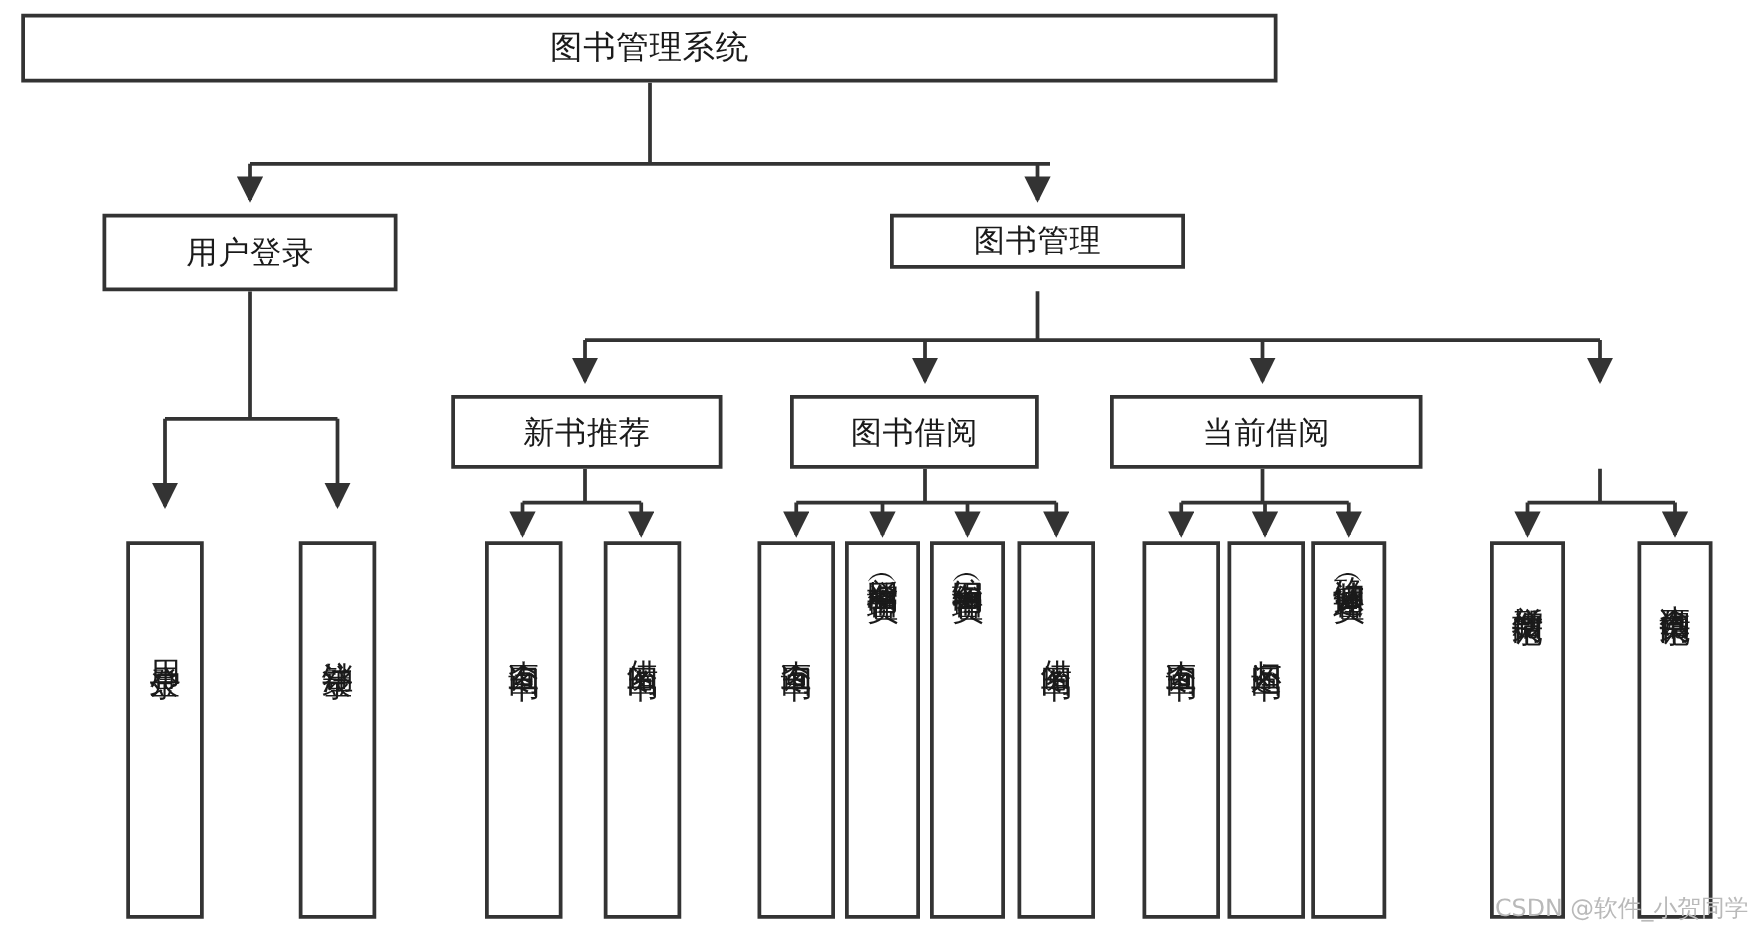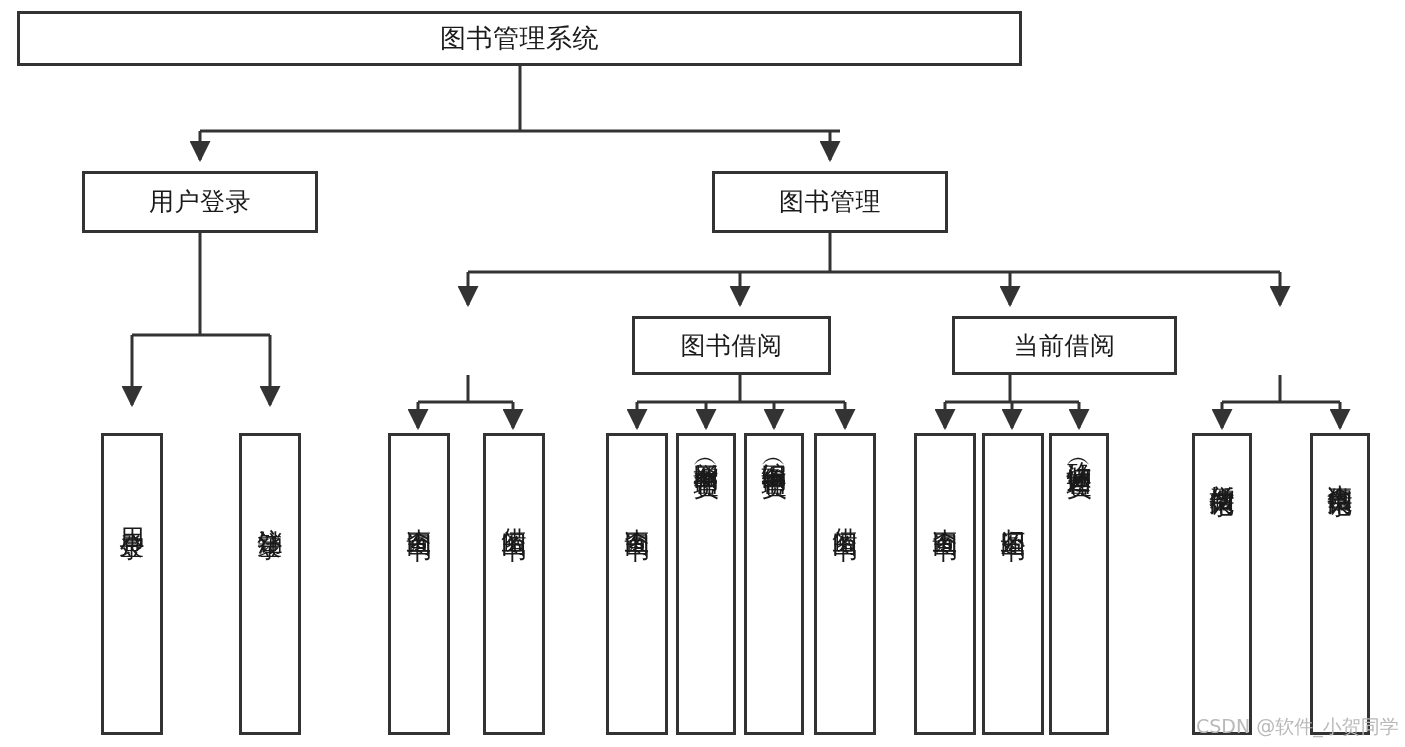--- a/index.html
+++ b/index.html
@@ -130,28 +130,31 @@
     </g>
   </svg>
 
   <div class="node horiz root" style="left:17px; top:11px; width:1005px; height:55px;">
     <span class="label">图书管理系统</span>
   </div>
 
   <div class="node horiz" style="left:82px; top:171px; width:236px; height:62px;">
     <span class="label">用户登录</span>
   </div>
-  <div class="node horiz" style="left:712px; top:171px; width:236px; height:62px;">
+  <div class="node horiz" style="left:712px; top:171px; width:236px; height:44px;">
     <span class="label">图书管理</span>
   </div>
 
+  <div class="node horiz" style="left:361px; top:316px; width:217px; height:59px;">
+    <span class="label">新书推荐</span>
+  </div>
   <div class="node horiz" style="left:632px; top:316px; width:199px; height:59px;">
     <span class="label">图书借阅</span>
   </div>
-  <div class="node horiz" style="left:952px; top:316px; width:225px; height:59px;">
+  <div class="node horiz" style="left:888px; top:316px; width:250px; height:59px;">
     <span class="label">当前借阅</span>
   </div>
 
   <div class="node vert" style="left:101px; top:433px; width:62px; height:302px; padding-top:72px;">
     <span class="label">用户登录</span>
   </div>
   <div class="node vert" style="left:239px; top:433px; width:62px; height:302px; padding-top:72px;">
     <span class="label">注销登录</span>
   </div>
 

